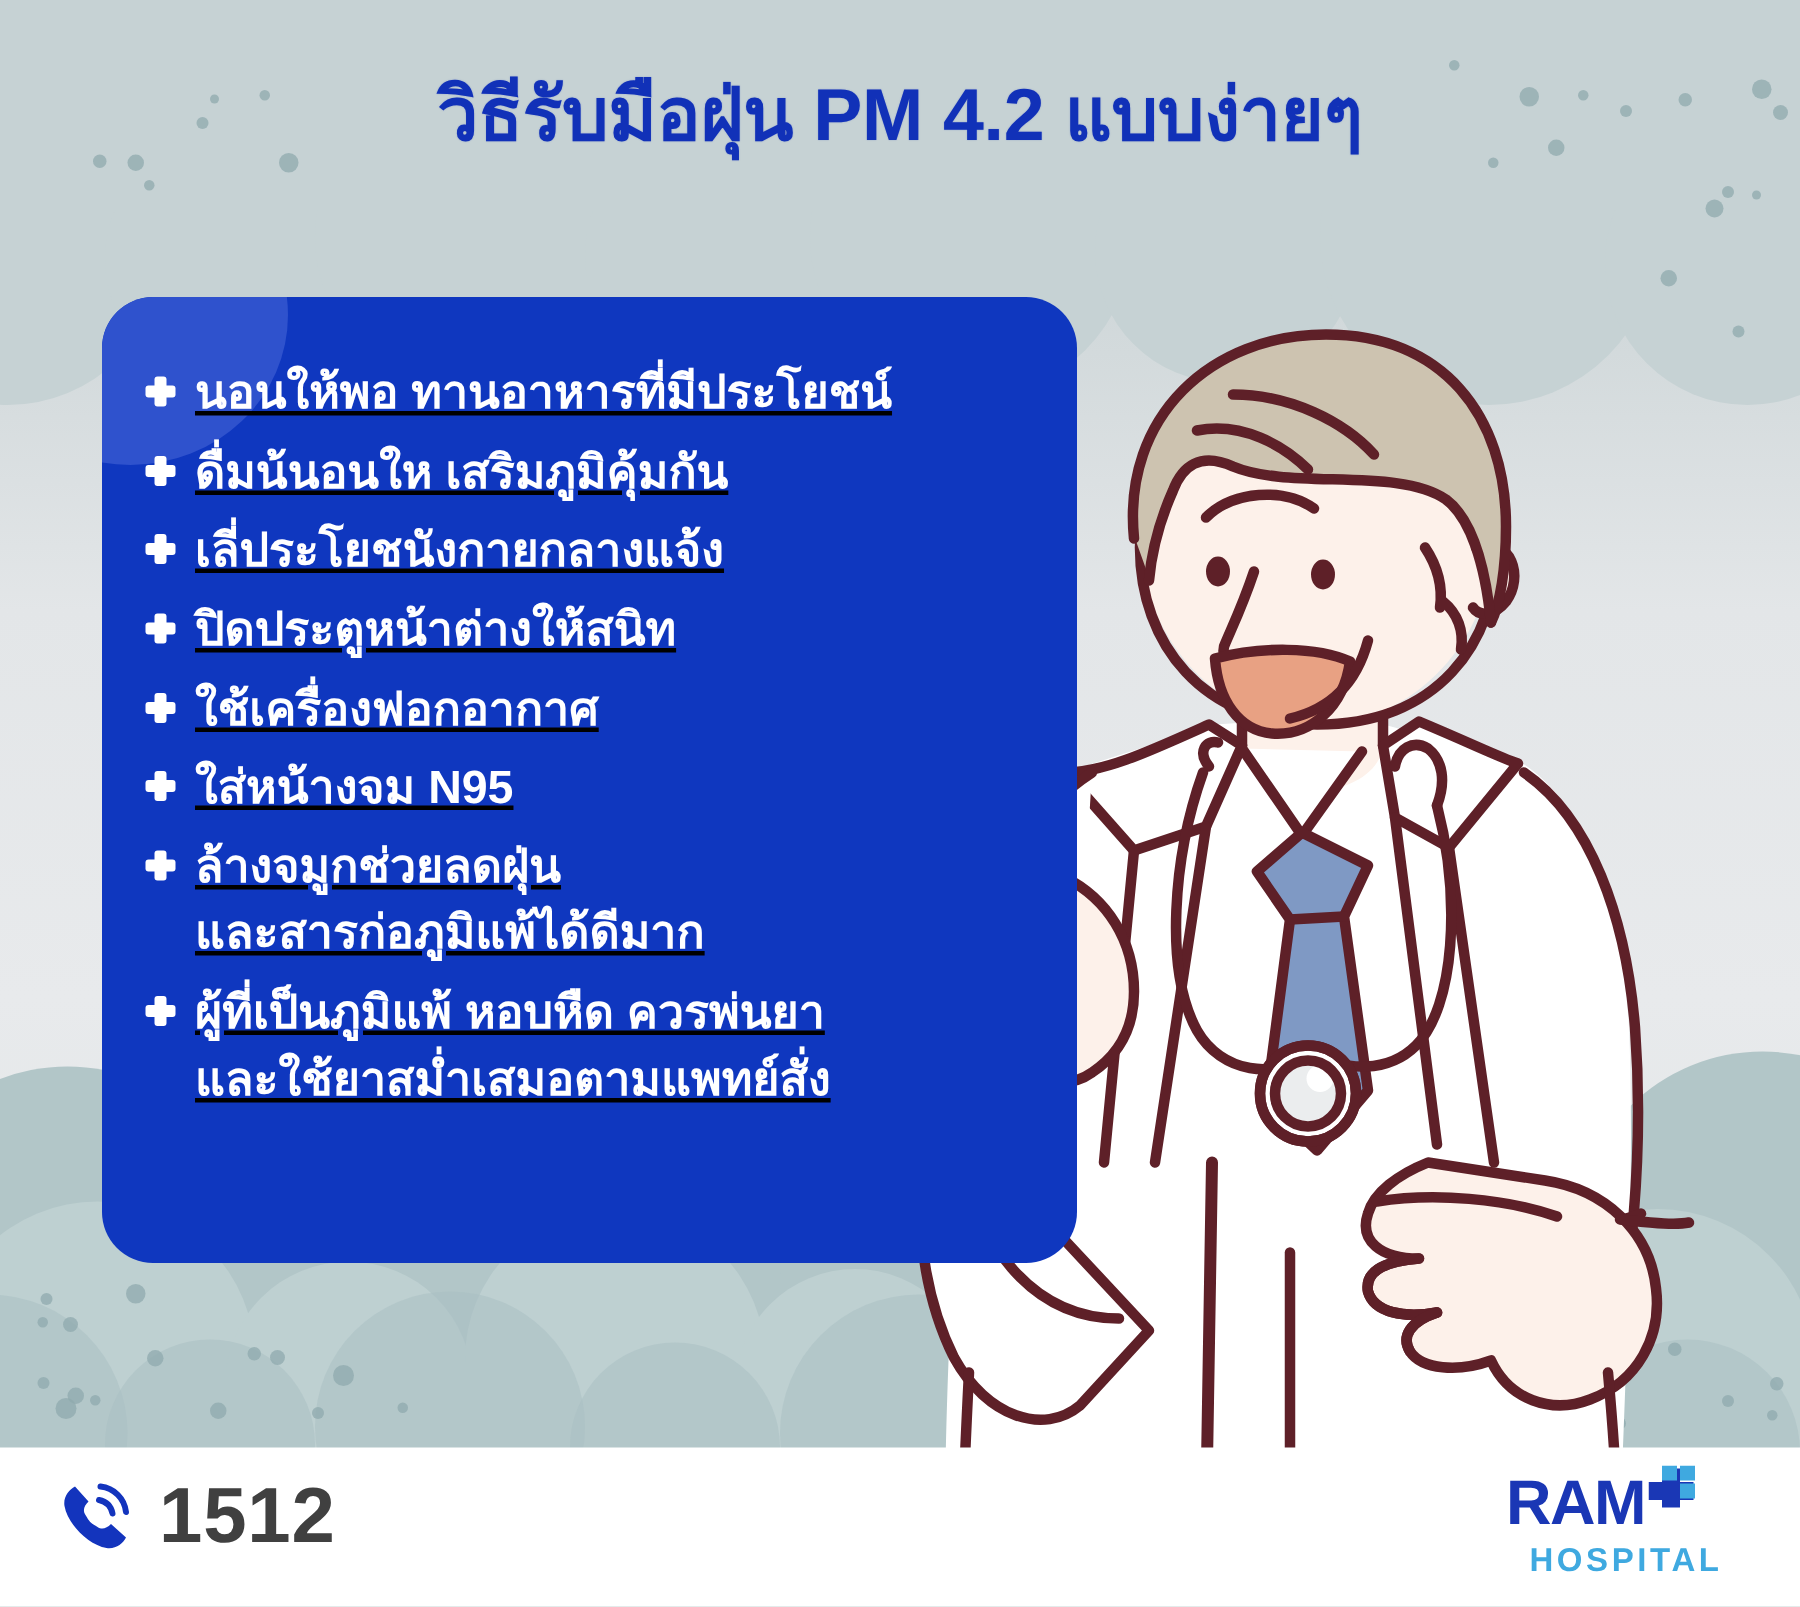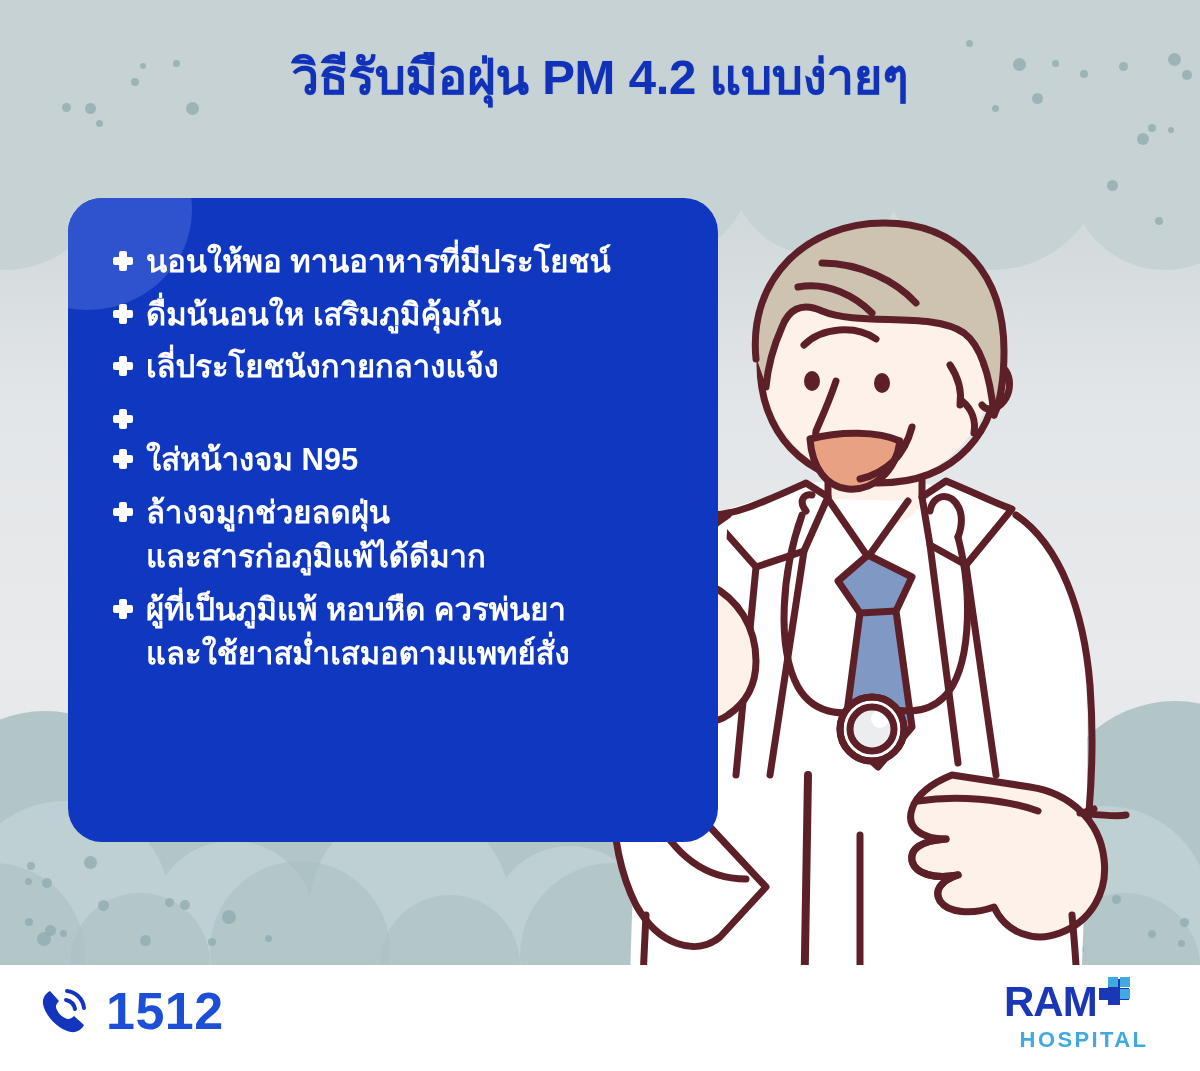--- a/index.html
+++ b/index.html
@@ -63,21 +63,22 @@
     border-radius:34px;
     overflow:hidden;
   }
   .card-deco{
     position:absolute;left:-86px;top:-88px;
     width:210px;height:200px;border-radius:50%;
     background:#2f52cd;
   }
   .list{
     position:relative;
-    padding:42px 22px 0 38px;
+    padding:42px 22px 0 22px;
+    text-decoration:underline;
   }
   .li{
     display:flex;
     align-items:flex-start;
     margin-bottom:8px;
   }
   .bullet{
     flex:0 0 auto;
     width:22px;height:22px;
     margin:10px 12px 0 6px;
@@ -100,21 +101,21 @@
   .footer{
     position:absolute;left:0;right:0;bottom:0;height:106px;
     background:#fff;
   }
   .hotline{
     position:absolute;left:38px;top:20px;
     display:flex;align-items:center;gap:16px;
   }
   .phone-icon{width:52px;height:52px;}
   .hotline-num{
-    color:#1d4ed8;font-size:52px;font-weight:bold;letter-spacing:0.5px;line-height:1;
+    color:#404040;font-size:52px;font-weight:bold;letter-spacing:0.5px;line-height:1;
   }
   .logo{position:absolute;right:24px;top:16px;width:172px;height:74px;}
   .logo-row{position:relative;display:flex;align-items:flex-start;}
   .logo-ram{
     color:#1a37b5;font-size:42px;font-weight:bold;letter-spacing:-1px;line-height:1;
   }
   .logo-cross{position:relative;width:34px;height:34px;margin-left:2px;margin-top:-4px;}
   .logo-hosp{
     color:#3fa9e0;font-size:22px;font-weight:bold;letter-spacing:2.4px;
     text-align:center;margin-top:4px;padding-right:12px;
@@ -358,22 +359,27 @@
         <span class="li-text">ดื่มน้นอนให เสริมภูมิคุ้มกัน</span>
       </div>
 
       <div class="li">
         <span class="bullet"></span>
         <span class="li-text">เลี่ประโยชนังกายกลางแจ้ง</span>
       </div>
 
       <div class="li">
         <span class="bullet"></span>
-      </div>
-
+        <span class="li-text">ปิดประตูหน้าต่างให้สนิท</span>
+      </div>
+
+      <div class="li">
+        <span class="bullet"></span>
+        <span class="li-text">ใช้เครื่องฟอกอากาศ</span>
+      </div>
 
       <div class="li">
         <span class="bullet"></span>
         <span class="li-text">ใส่หน้างจม N95</span>
       </div>
 
       <div class="li">
         <span class="bullet"></span>
         <span class="li-text">ล้างจมูกช่วยลดฝุ่น
 และสารก่อภูมิแพ้ได้ดีมาก</span>

